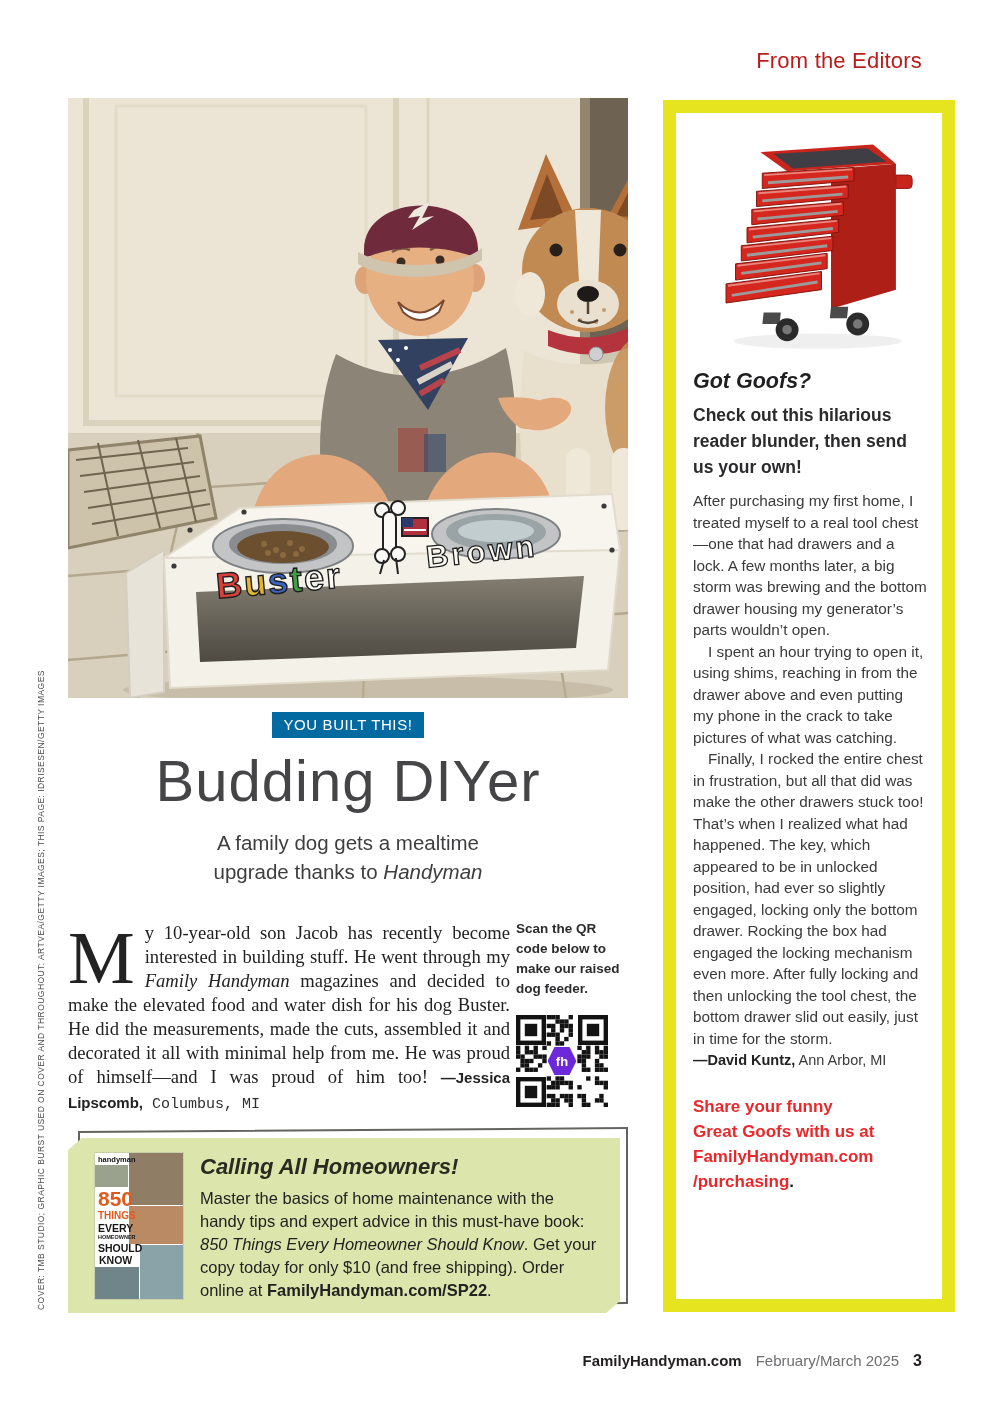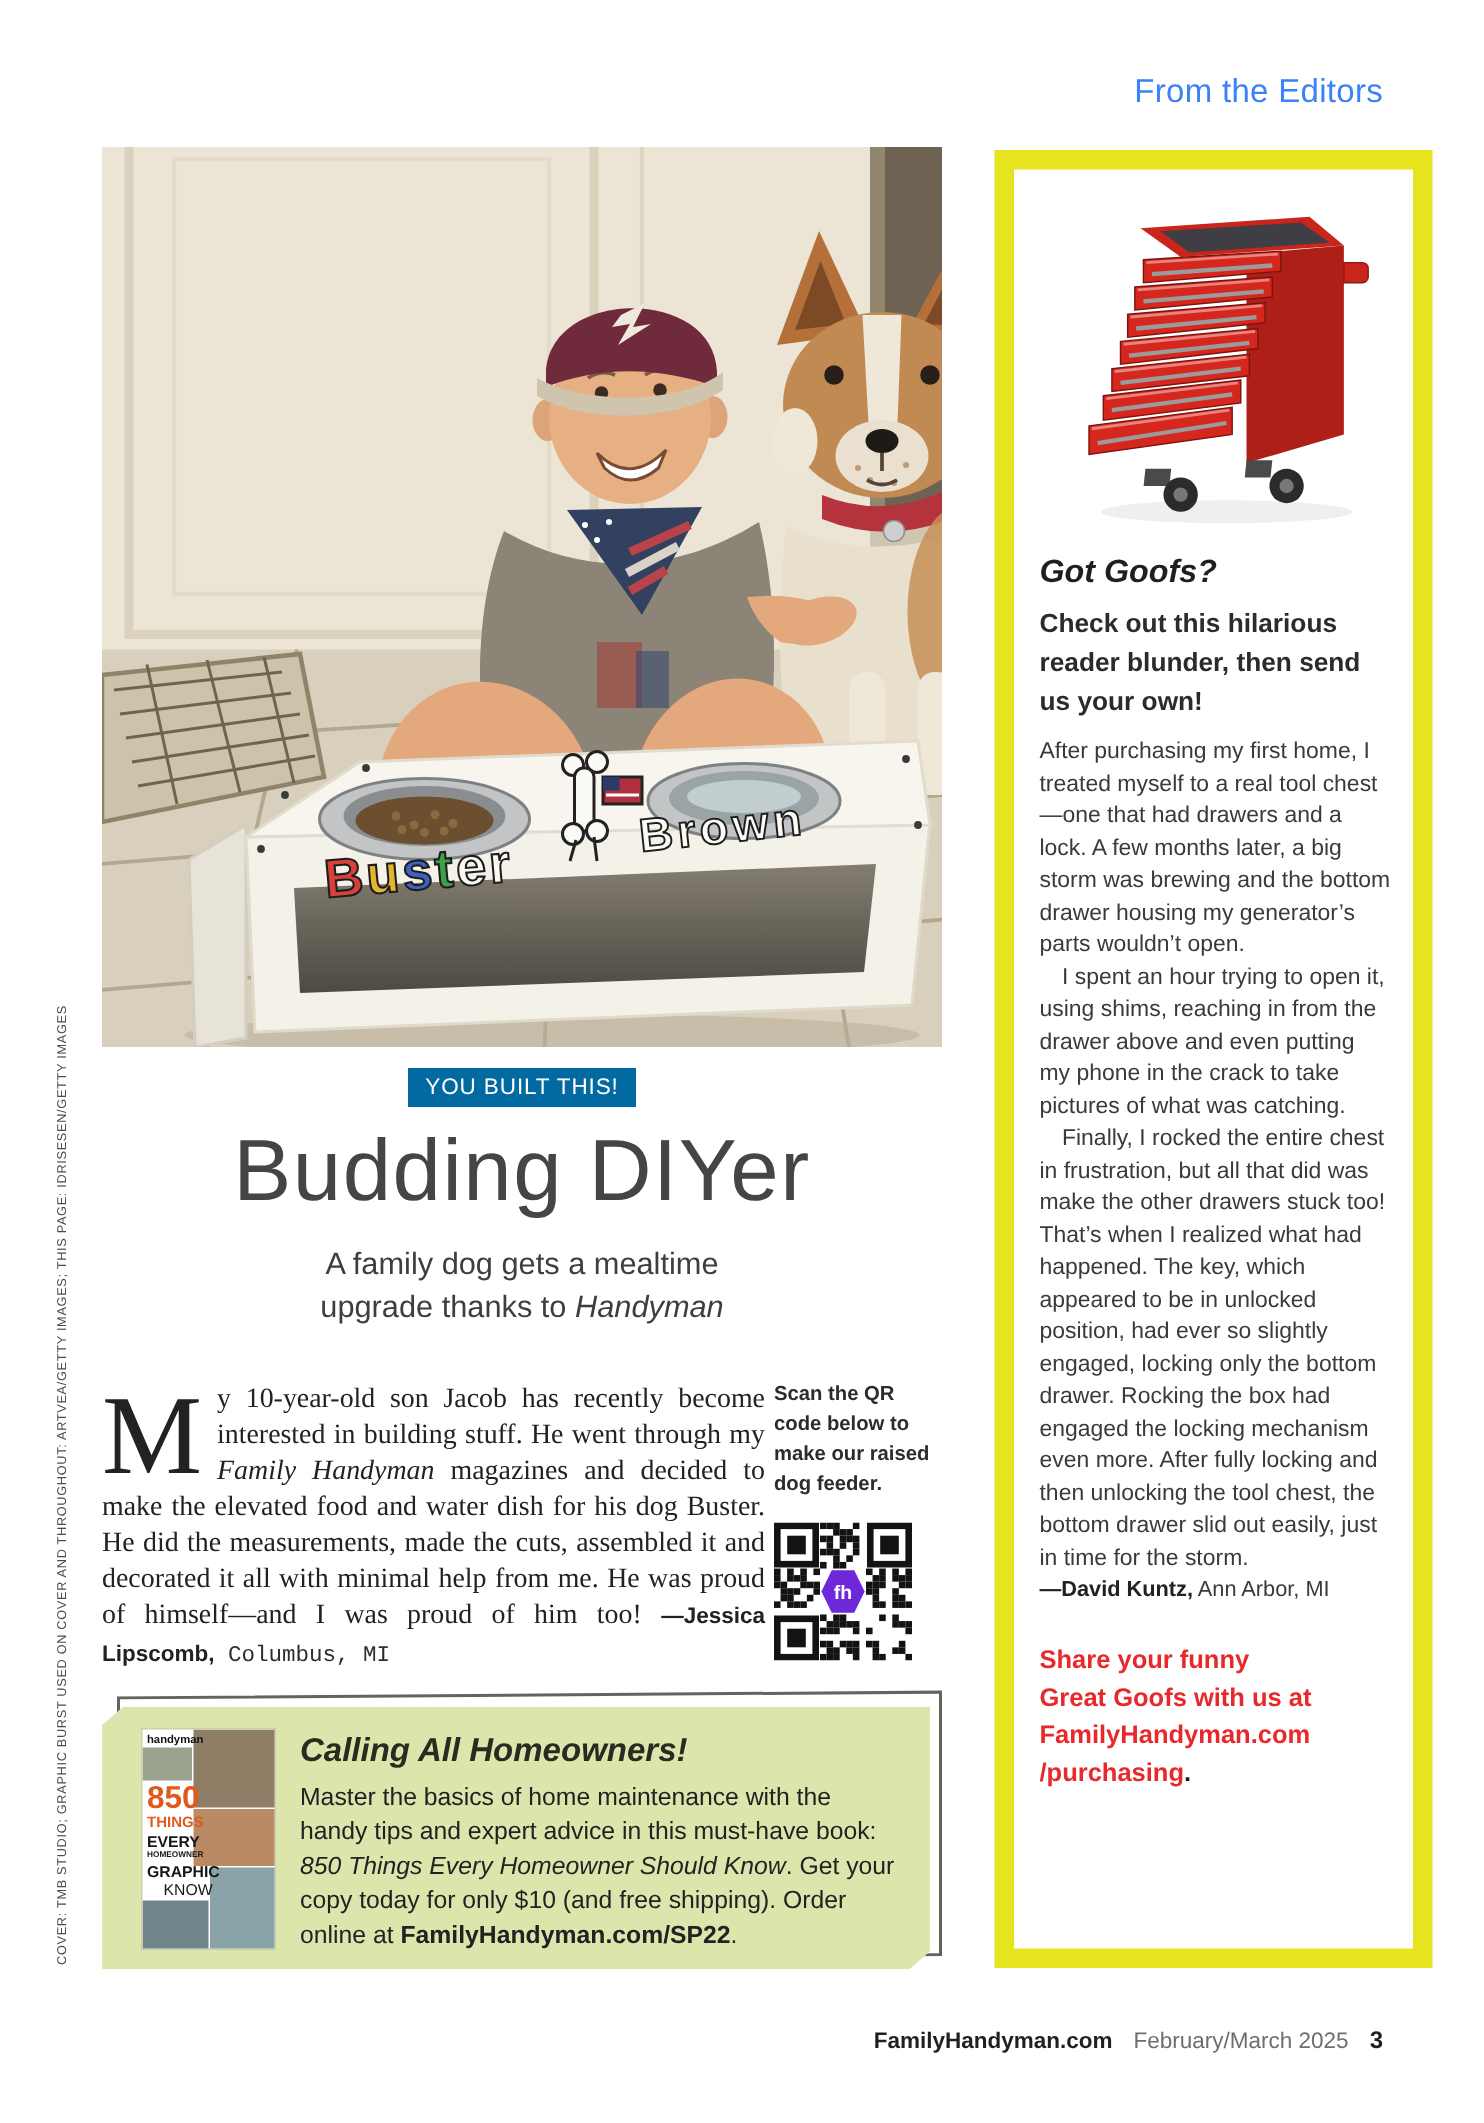--- a/index.html
+++ b/index.html
@@ -1,21 +1,21 @@
 <!DOCTYPE html>
 <html><head>
 <meta charset="utf-8">
 <style>
   * { margin:0; padding:0; box-sizing:border-box; }
   html,body { background:#ffffff; }
   body { font-family:"Liberation Sans", sans-serif; }
   .page { position:relative; width:989px; height:1415px; margin:0 auto; background:#fff; overflow:hidden; }
 
   
-  .section-label { position:absolute; top:48px; right:67px; font-size:22px; color:#3b82f6; letter-spacing:0.2px; }
+  .section-label { position:absolute; top:48px; right:67px; font-size:22px; color:#b91c1c; letter-spacing:0.2px; }
 
   
   .credits { position:absolute; left:36px; top:702px; height:608px; writing-mode:vertical-rl; transform:rotate(180deg); font-size:8.5px; letter-spacing:0.45px; color:#4c4c4e; white-space:nowrap; }
 
   
   .photo { position:absolute; left:68px; top:98px; width:560px; height:600px; overflow:hidden; background:#ece5d6; }
   .photo svg { display:block; }
   .feeder-word { position:absolute; font-weight:bold; font-family:"Liberation Sans",sans-serif; }
   .word-buster { left:148px; top:462px; font-size:36px; transform:rotate(-5deg); letter-spacing:2px; }
   .word-buster span { -webkit-text-stroke:1.4px #1d1d1d; }
@@ -51,21 +51,21 @@
   .promo-body { margin-top:7px; font-size:16.5px; line-height:23px; color:#222; }
   .promo-body b { font-weight:bold; }
   .book-cover { position:absolute; left:26px; top:14px; width:90px; height:148px; background:#fff; border:1px solid #c9cfa8; overflow:hidden; }
   .bc-brand { position:absolute; left:3px; top:2px; font-size:7.5px; font-weight:bold; color:#111; }
   .bc-photo { position:absolute; }
   .bc-850 { position:absolute; left:3px; top:36px; color:#e05a1e; font-weight:bold; font-size:21px; line-height:20px; }
   .bc-things { position:absolute; left:3px; top:57px; color:#e05a1e; font-weight:bold; font-size:10px; }
   .bc-every { position:absolute; left:3px; top:69px; color:#161616; font-weight:bold; font-size:10.5px; }
   .bc-homeowner { position:absolute; left:3px; top:81px; color:#161616; font-weight:bold; font-size:5.5px; }
   .bc-should { position:absolute; left:3px; top:89px; color:#161616; font-weight:bold; font-size:10.5px; }
-  .bc-know { position:absolute; left:14px; top:101px; color:#161616; font-weight:normal; font-size:10.5px; }
+  .bc-know { position:absolute; left:4px; top:101px; color:#161616; font-weight:bold; font-size:10.5px; }
 
   
   .right-col { position:absolute; left:663px; top:100px; width:292px; height:1212px; border:13px solid #e6e41f; background:#fff; }
   .right-inner { padding:4px 15px 0 17px; }
   .toolchest { display:block; margin:8px auto 2px; }
   .goofs-title { font-weight:bold; font-style:italic; font-size:21.5px; color:#1f1f21; margin-top:14px; }
   .goofs-intro { font-weight:bold; font-size:17.5px; line-height:26px; color:#2b2b2d; margin-top:8px; }
   .goofs-body { margin-top:10px; font-size:15.3px; line-height:21.5px; color:#3a3a3c; }
   .goofs-body p.indent { text-indent:15px; }
   .goofs-byline-name { font-weight:bold; font-size:14.5px; color:#222; }
@@ -387,21 +387,21 @@
         <div class="bc-photo" style="left:34px;top:0;width:56px;height:52px;background:#8f7d66;"></div>
         <div class="bc-photo" style="left:0;top:12px;width:33px;height:22px;background:#9aa28d;"></div>
         <div class="bc-photo" style="left:34px;top:53px;width:56px;height:38px;background:#b98a63;"></div>
         <div class="bc-photo" style="left:0;top:114px;width:44px;height:34px;background:#6f8589;"></div>
         <div class="bc-photo" style="left:45px;top:92px;width:45px;height:56px;background:#8aa3a8;"></div>
         <div class="bc-brand">handyman</div>
         <div class="bc-850">850</div>
         <div class="bc-things">THINGS</div>
         <div class="bc-every">EVERY</div>
         <div class="bc-homeowner">HOMEOWNER</div>
-        <div class="bc-should">GRAPHIC</div>
+        <div class="bc-should">SHOULD</div>
         <div class="bc-know">KNOW</div>
       </div>
       <div class="promo-title">Calling All Homeowners!</div>
       <div class="promo-body"><span>Master the basics of home maintenance with the handy tips and expert advice in this must-have book: </span><i>850 Things Every Homeowner Should Know</i><span>. Get your copy today for only $10 (and free shipping). Order online at </span><b>FamilyHandyman.com/SP22</b><span>.</span></div>
     </div>
   </div>
 
   <div class="right-col">
     <div class="right-inner">
       <svg class="toolchest" width="210" height="230" viewBox="0 0 220 240">

